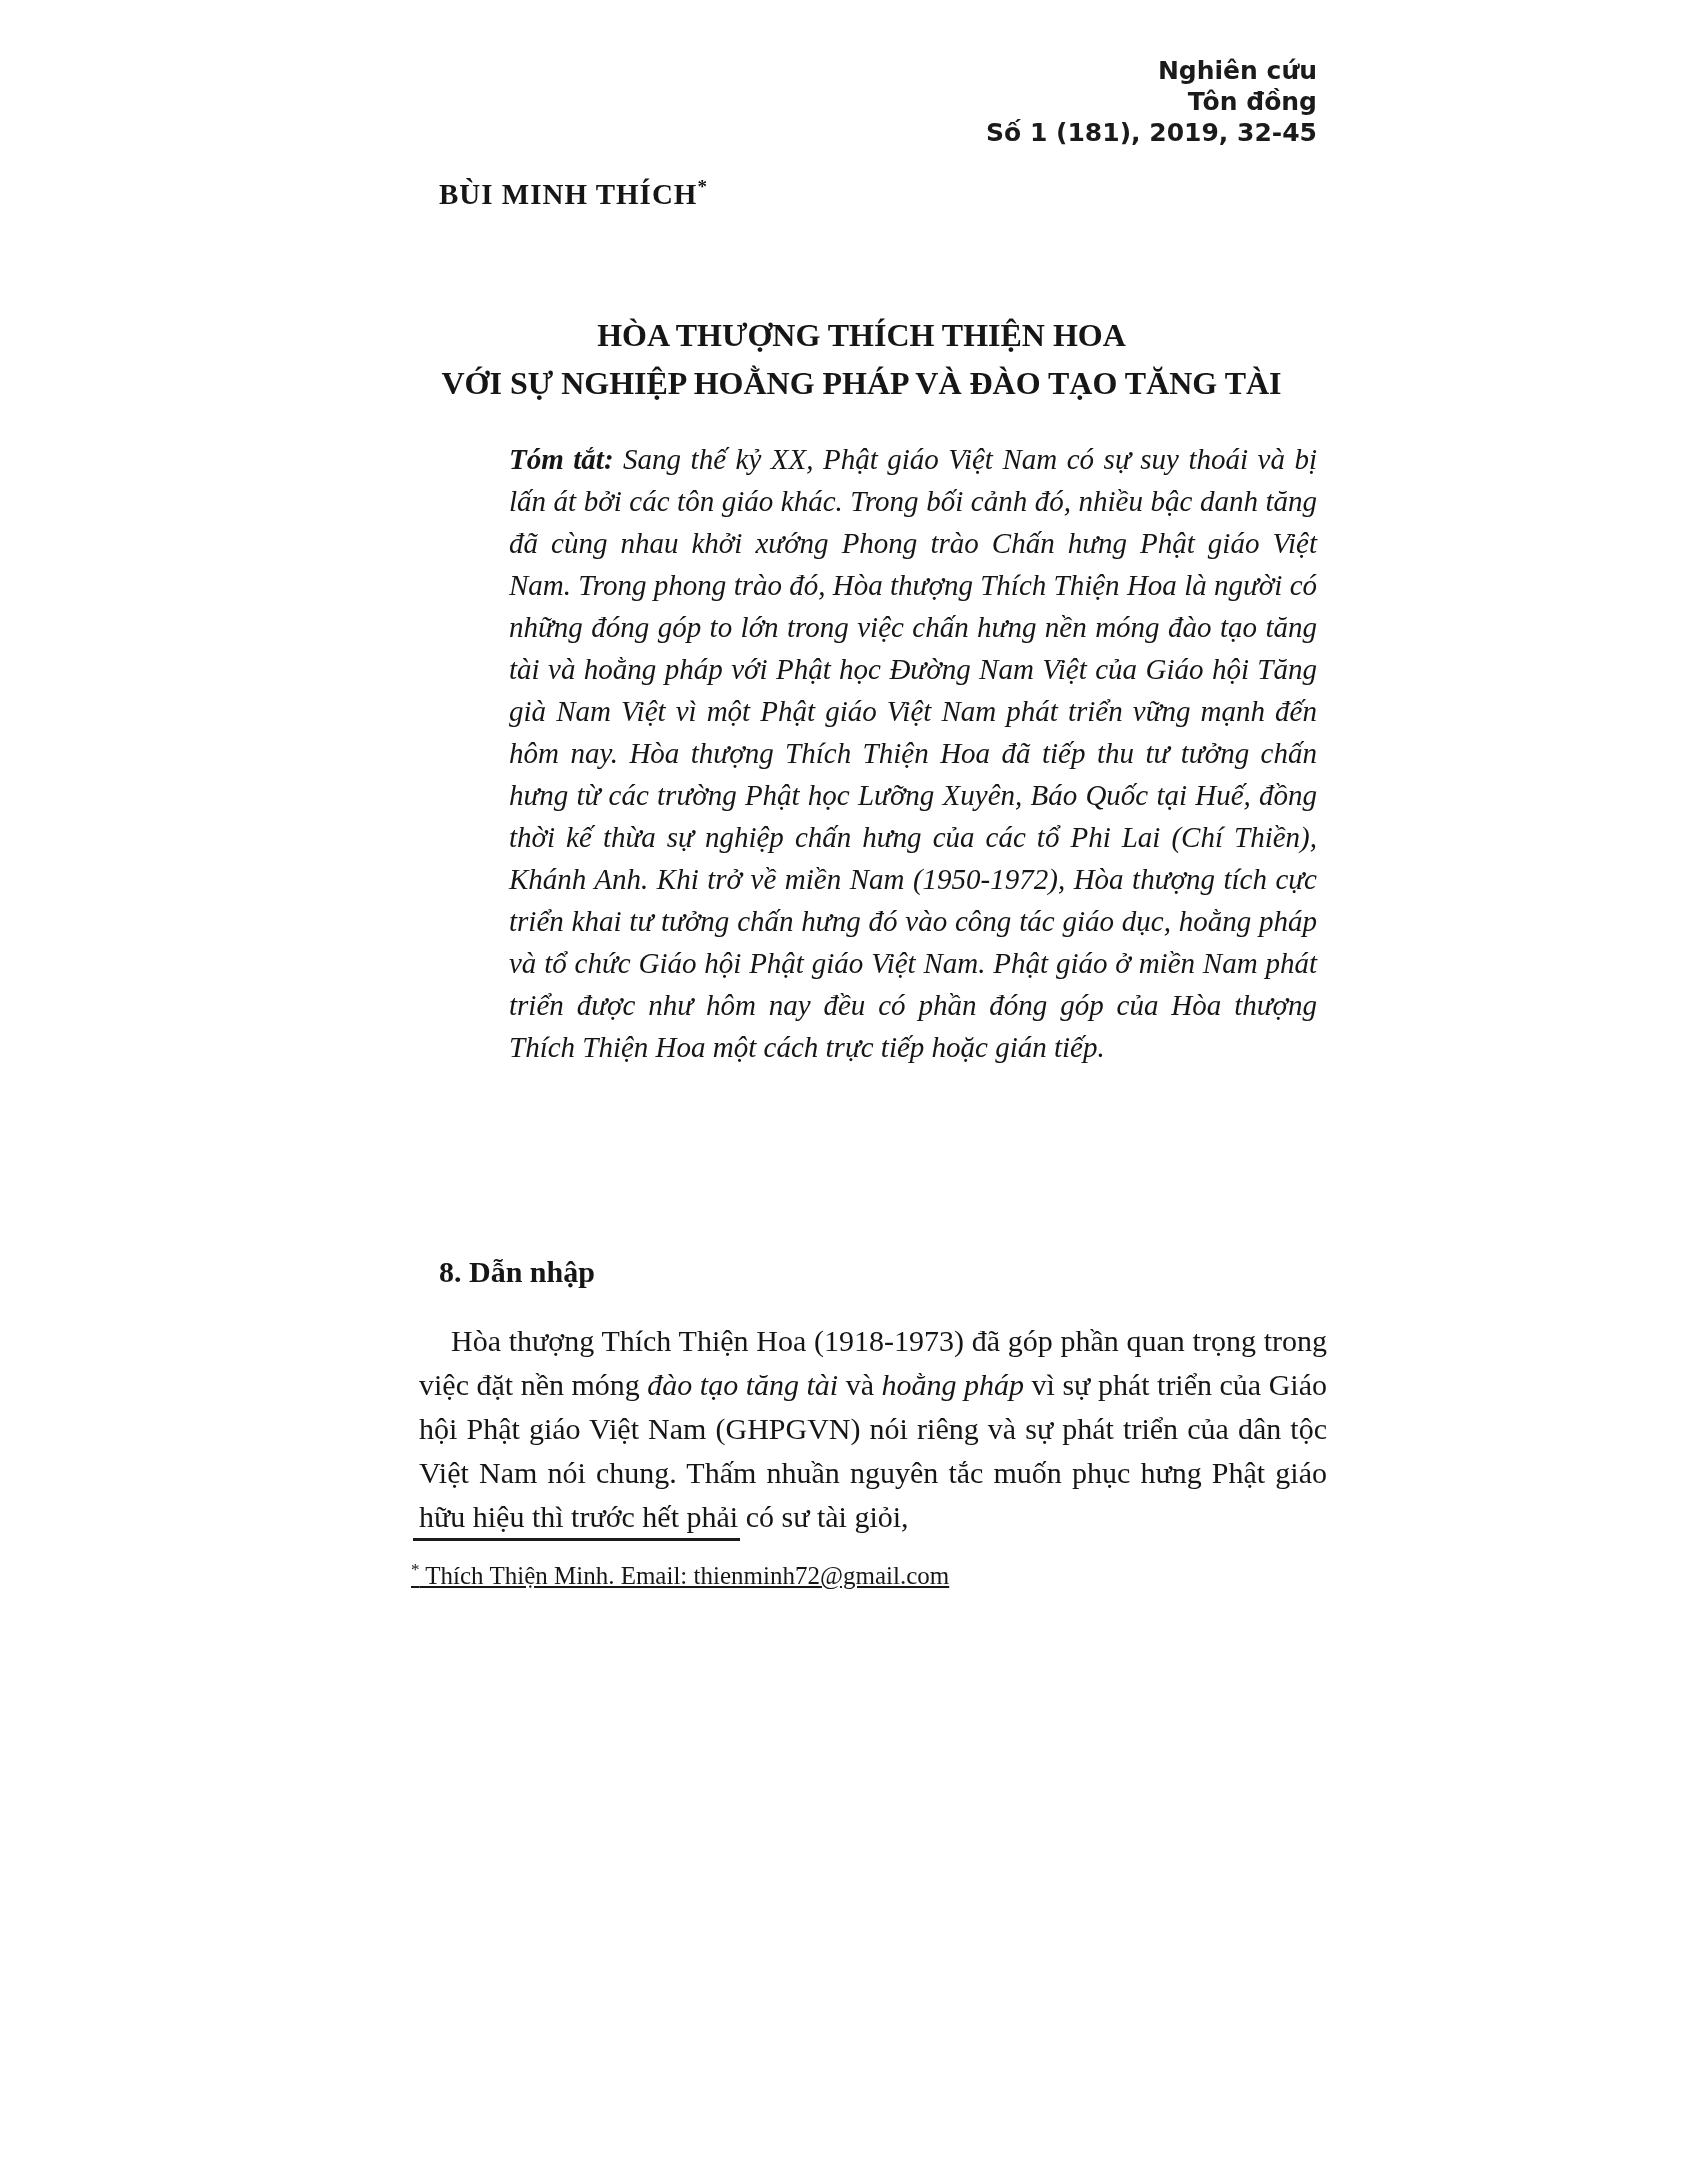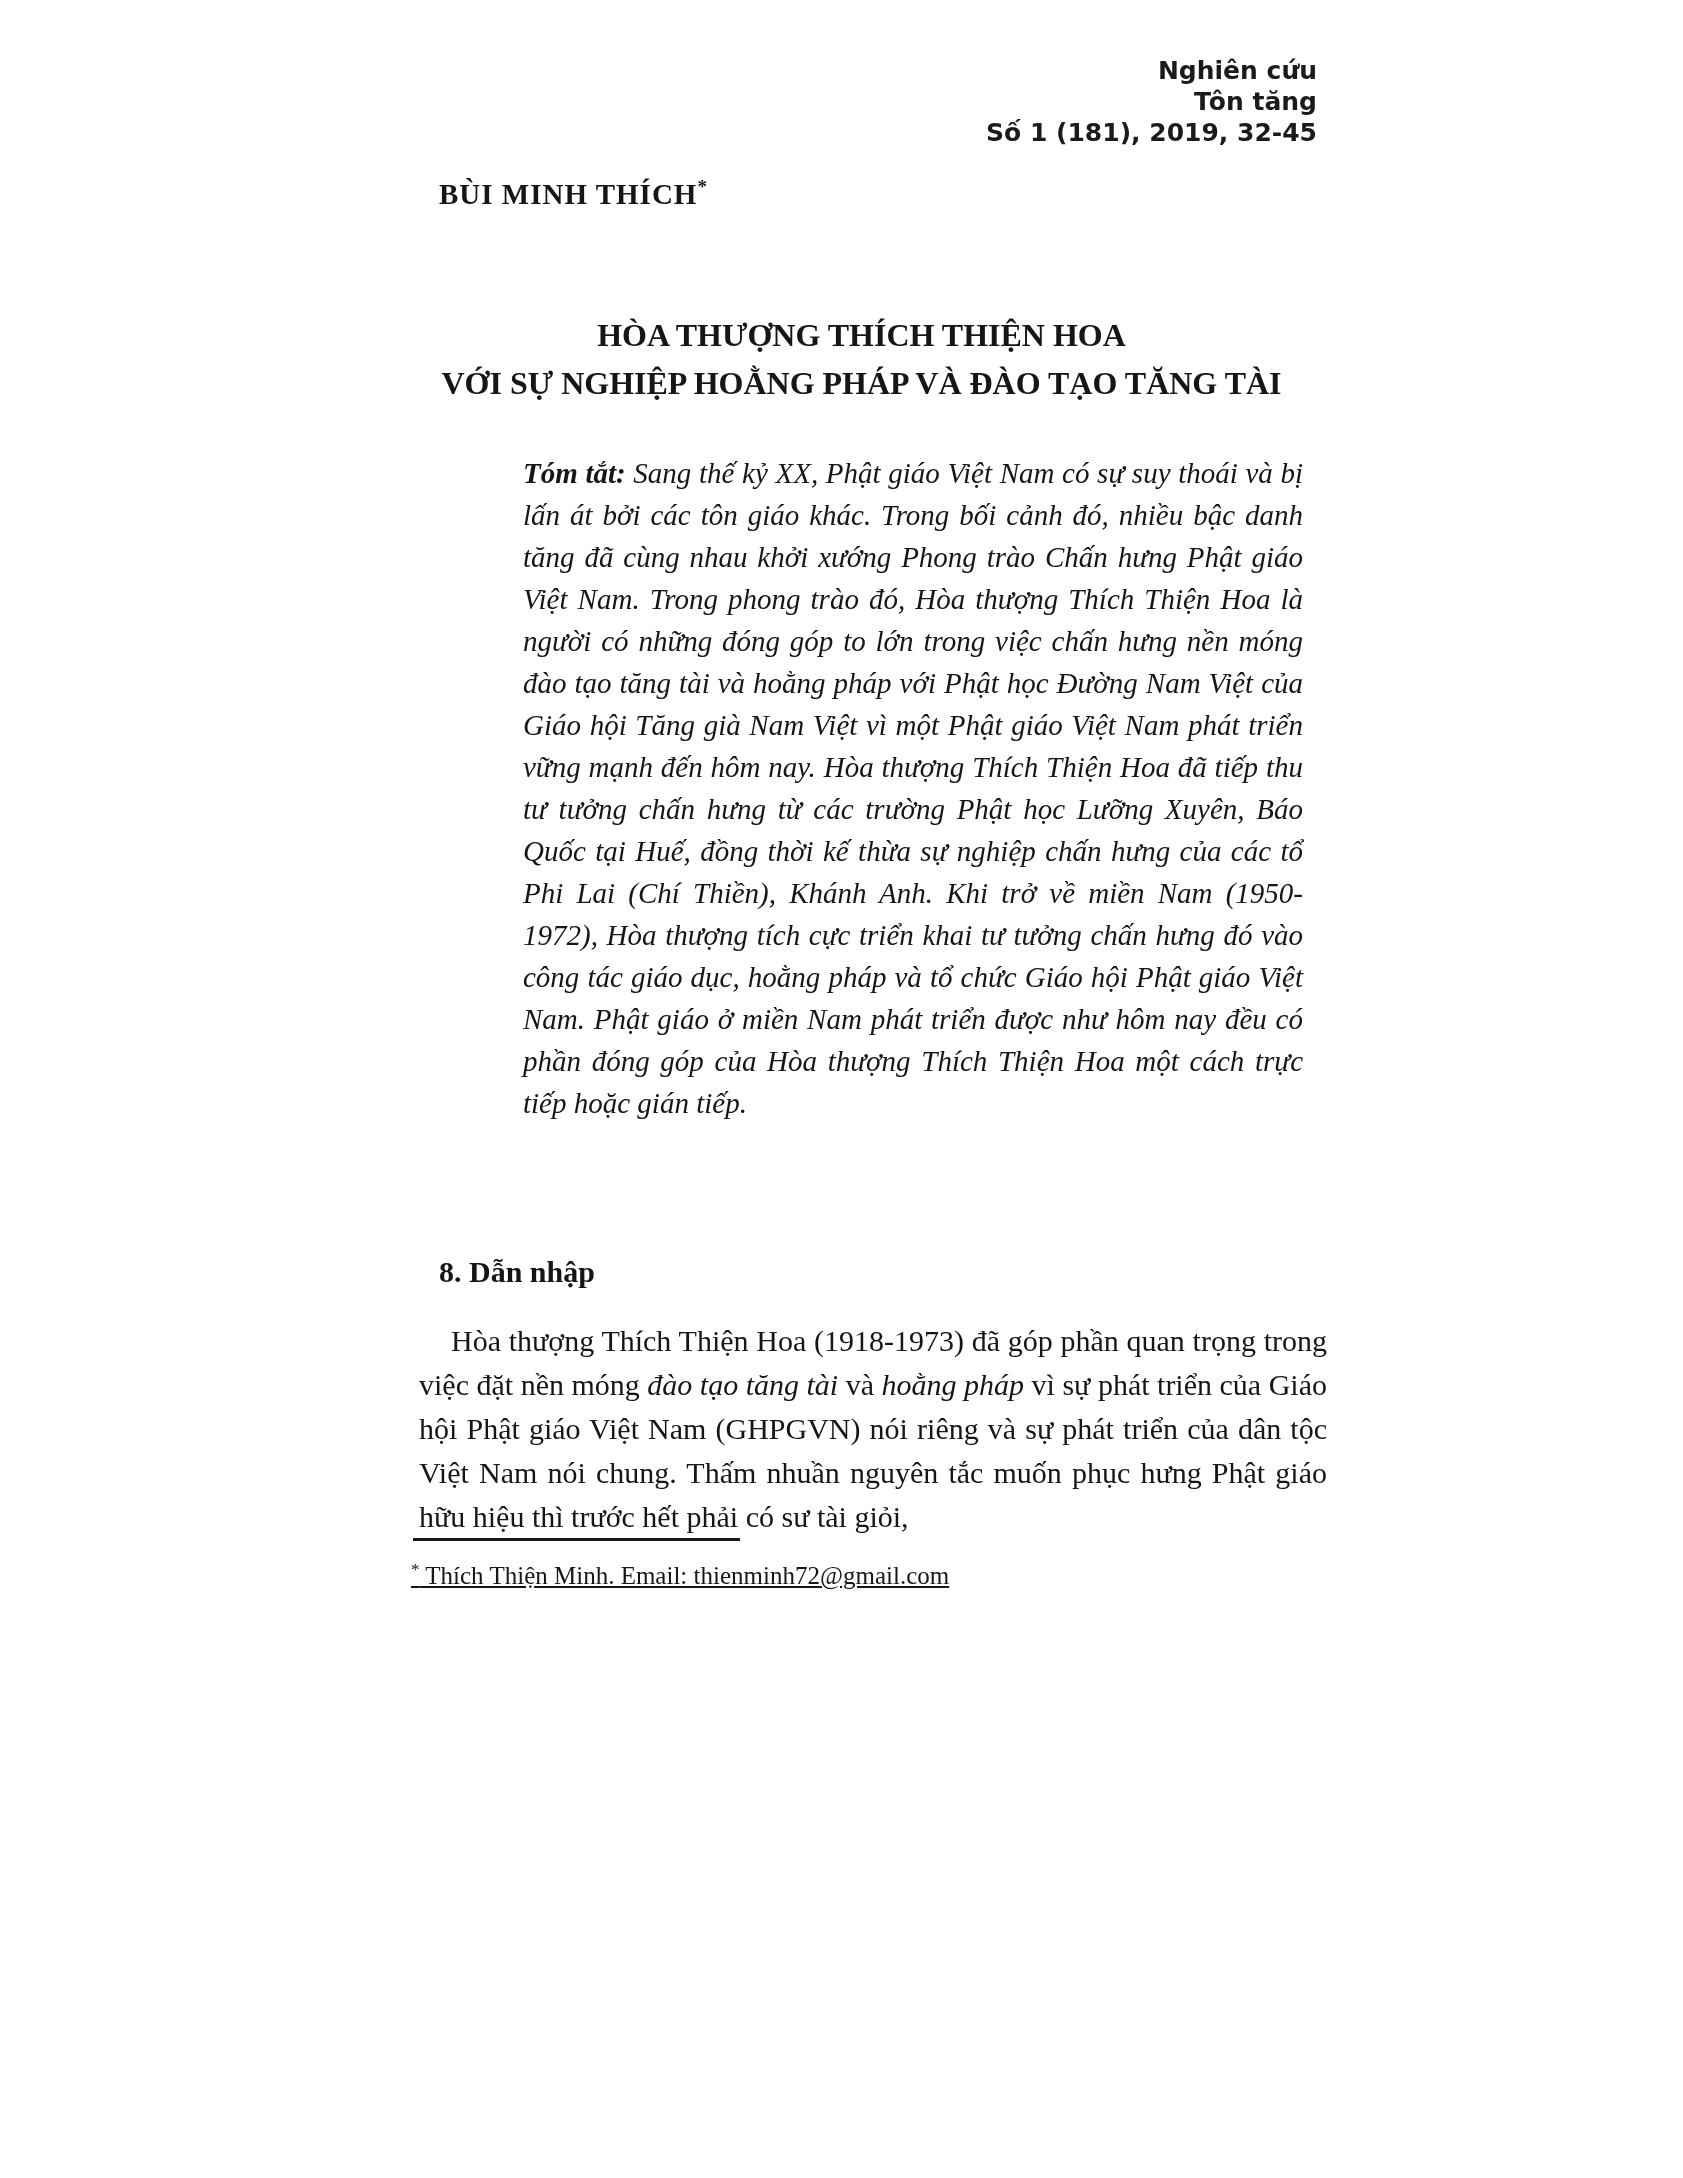--- a/index.html
+++ b/index.html
@@ -65,21 +65,21 @@
   .abstract {
     position: absolute;
     left: 507px;
     top: 436px;
     width: 812px;
     font-style: italic;
     font-size: 29px;
     line-height: 42px;
     text-align: justify;
   }
-  .abstract p { margin: 16px; }
+  .abstract p { margin: 2px; }
   .abstract p.keywords { margin-top: 10px; }
   .abstract .lbl { font-weight: 700; }
 
   
   .section-heading {
     position: absolute;
     left: 439px;
     top: 1255px;
     margin: 0;
     font-size: 30px;
@@ -123,21 +123,21 @@
     line-height: 0;
   }
 </style>
 </head>
 <body>
 
 <div class="page">
 
   <header class="journal-header">
     <div>Nghiên cứu</div>
-    <div>Tôn tăng</div>
+    <div>Tôn đồng</div>
     <div>Số 1 (181), 2019, 32-45</div>
   </header>
 
   <div class="author"><span>BÙI MINH THÍCH</span><sup>*</sup></div>
 
   <h1 class="title">
     <span class="title-line">HÒA THƯỢNG THÍCH THIỆN HOA</span>
     <span class="title-line">VỚI SỰ NGHIỆP HOẰNG PHÁP VÀ ĐÀO TẠO TĂNG TÀI</span>
   </h1>
 

